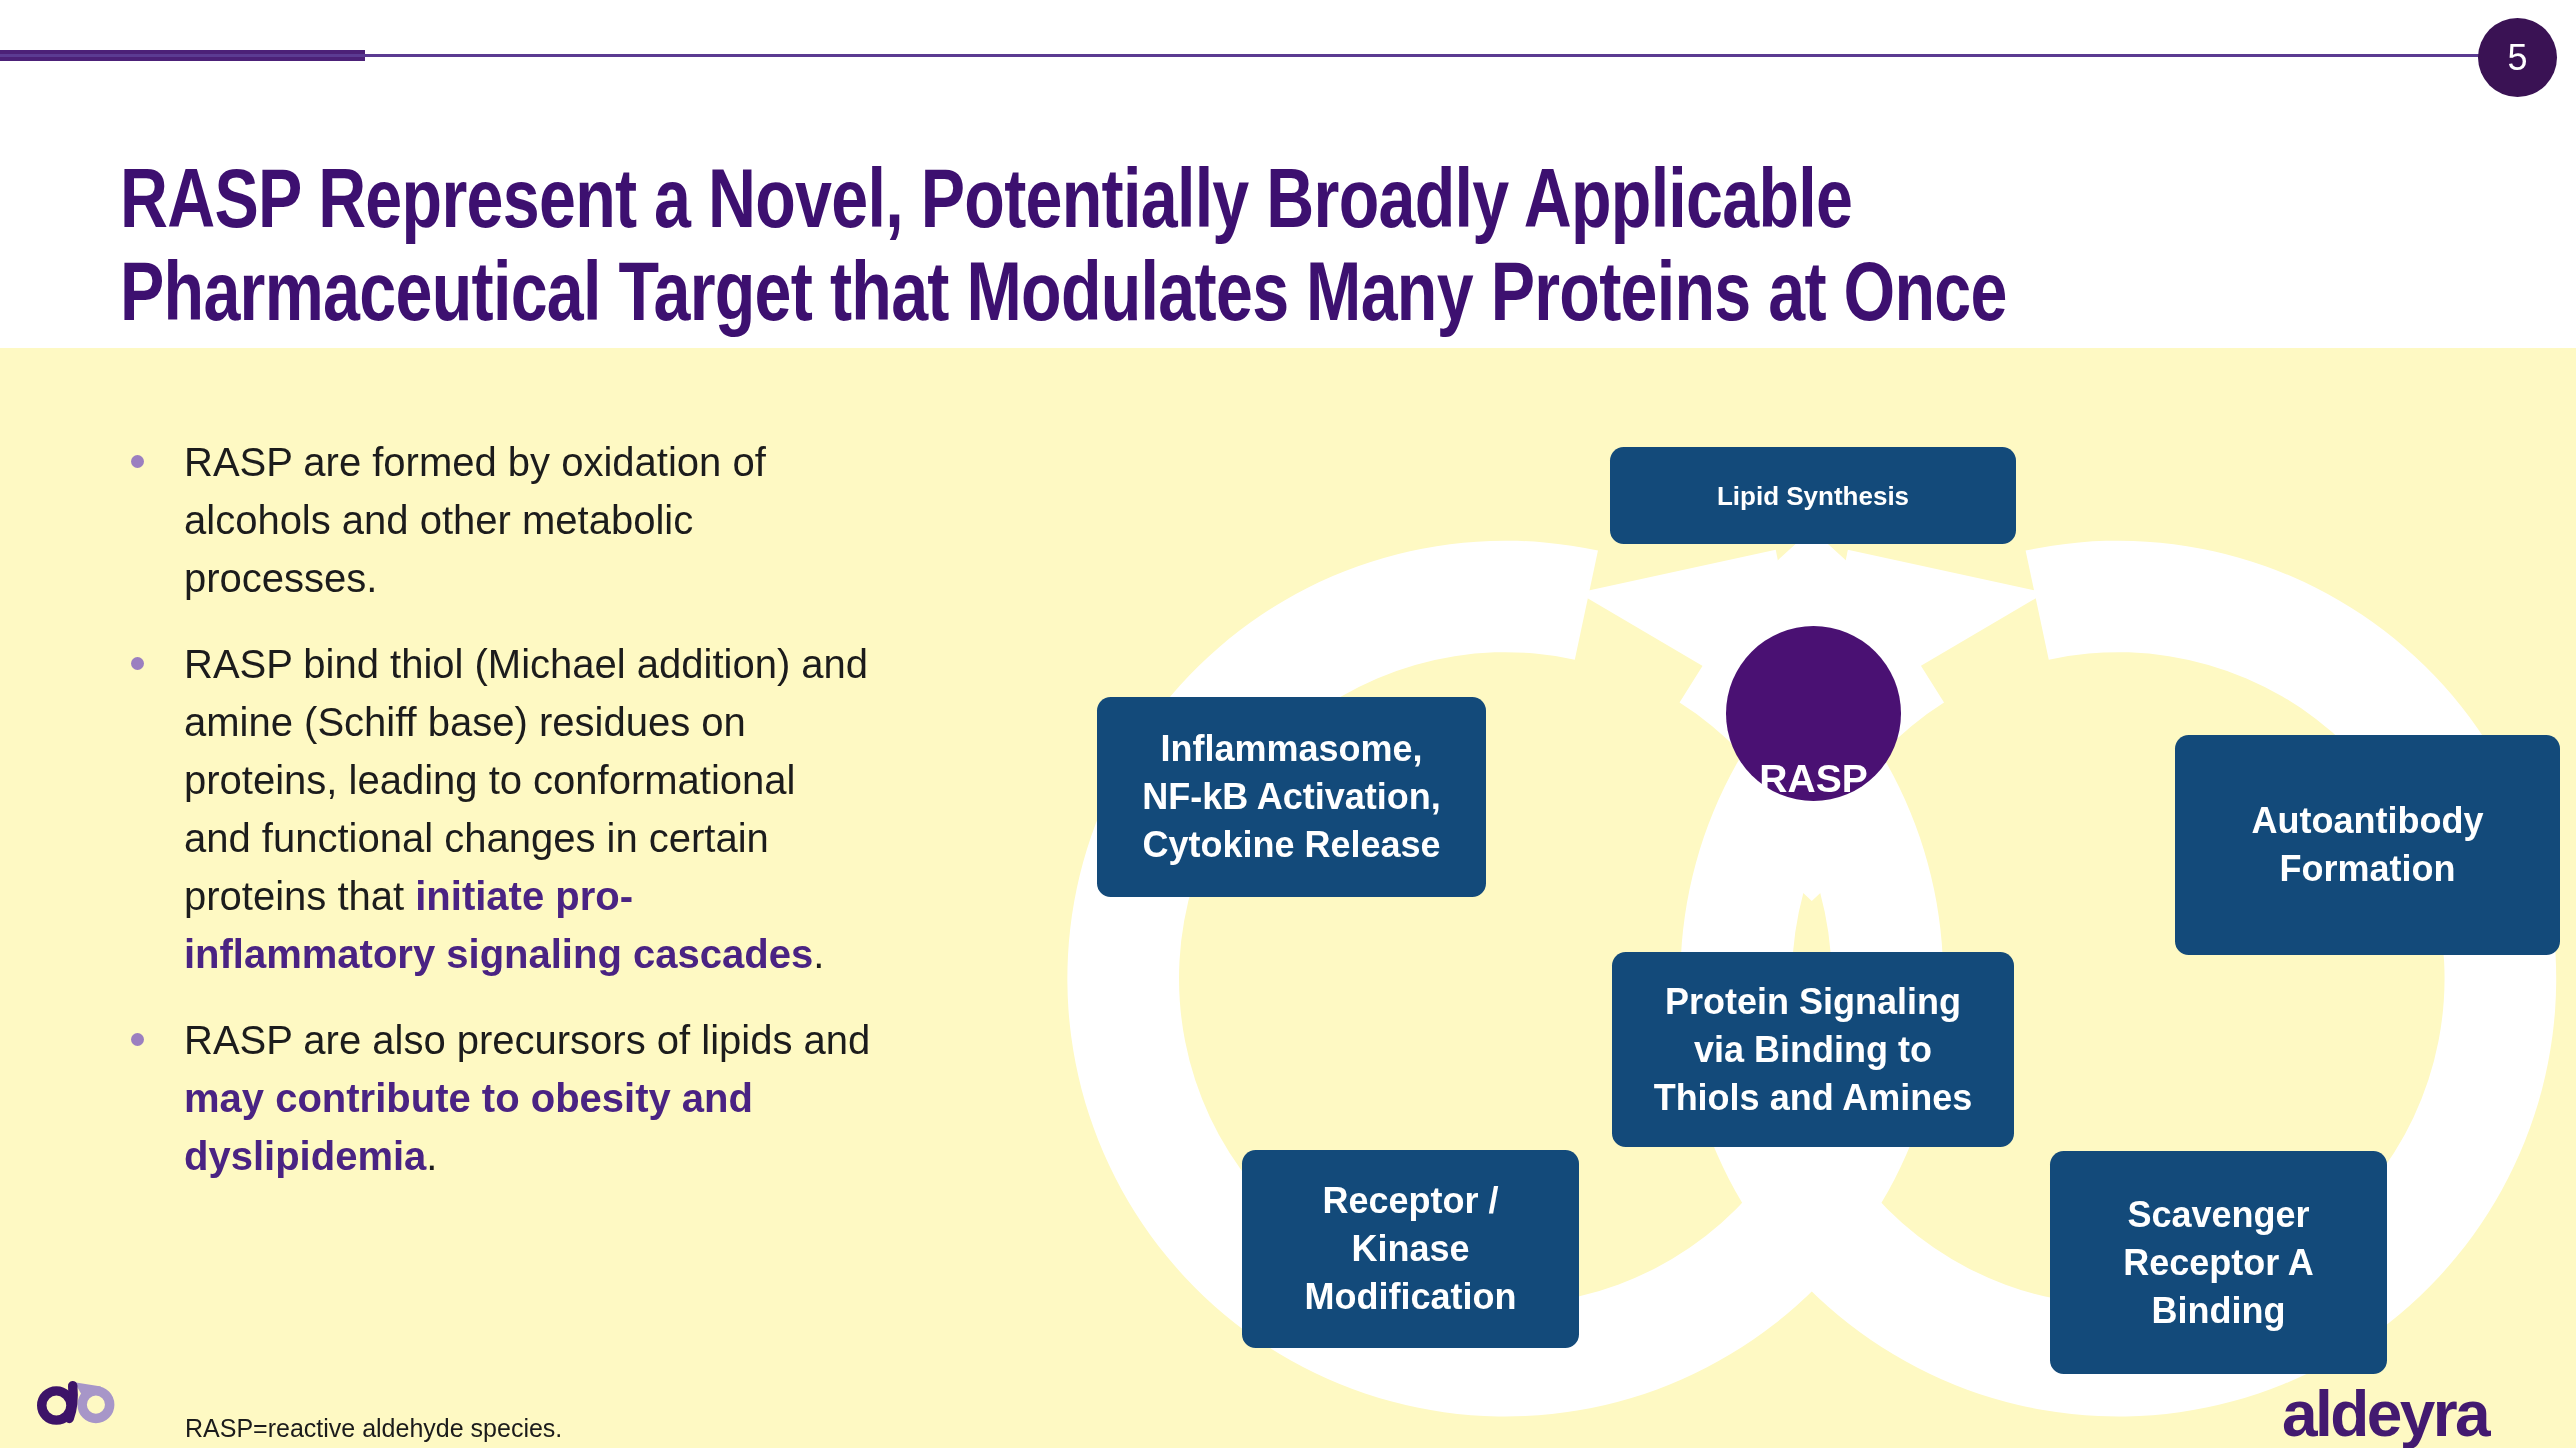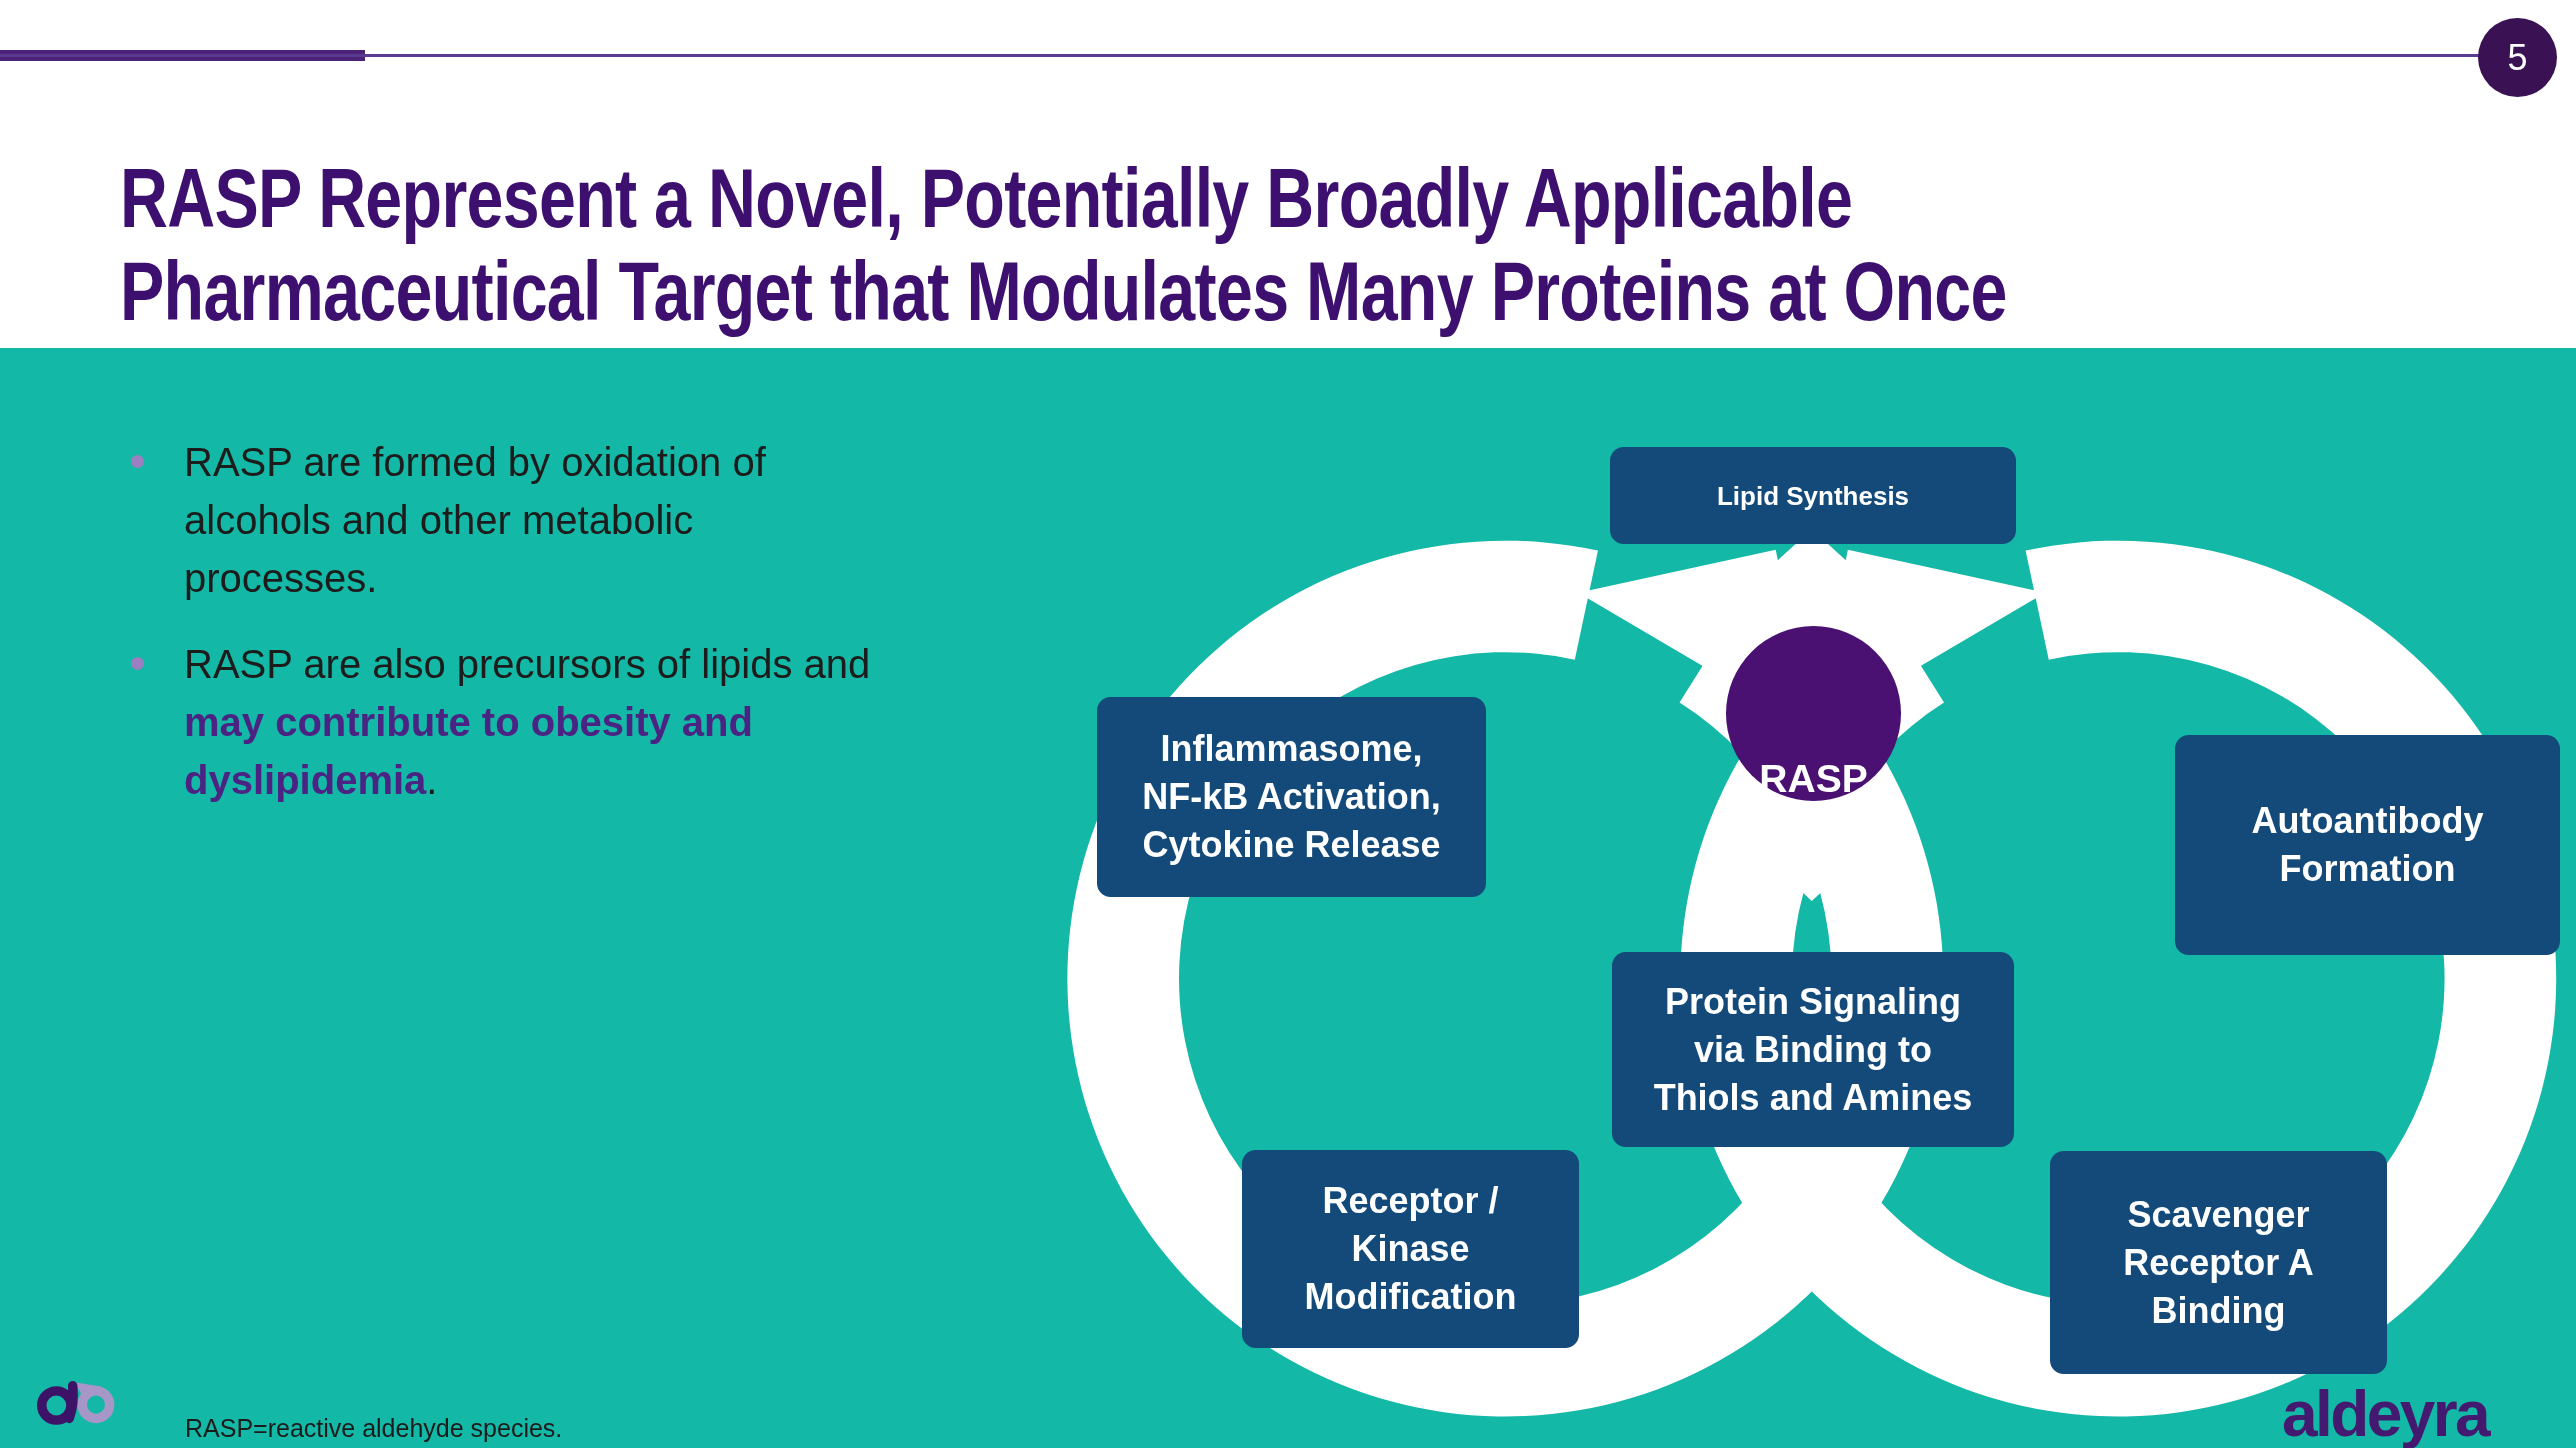--- a/index.html
+++ b/index.html
@@ -12,21 +12,21 @@
   .page-badge{position:absolute;left:2478px;top:18px;width:79px;height:79px;border-radius:50%;
               background:#3a1254;color:#ffffff;font-size:36px;display:flex;align-items:center;
               justify-content:center;}
 
   
   .title{position:absolute;left:120px;top:96px;width:2490px;font-size:83px;font-weight:bold;
          color:#3d1070;line-height:93px;white-space:pre-line;transform:scaleX(0.80);
          transform-origin:left top;letter-spacing:-0.9px;}
 
   
-  .content{position:absolute;left:0;top:348px;width:2576px;height:1101px;background:#14b8a6;}
+  .content{position:absolute;left:0;top:348px;width:2576px;height:1101px;background:#fef9c3;}
 
   
   .bullets{position:absolute;left:129px;top:85px;width:1022px;margin:0;padding:0;list-style:none;
            font-size:40px;line-height:58px;color:#1c1c1c;}
   .bullets li{position:relative;padding-left:55px;margin:0 0 28px 0;white-space:pre-line;}
   .bullets li::before{content:"";position:absolute;left:1.7px;top:22px;width:13px;height:13px;
            border-radius:50%;background:#9b7fc0;}
   .em{font-weight:bold;color:#4a2383;}
 
   
@@ -61,20 +61,26 @@
     <span>5</span>
   </div>
   <h1 class="title">RASP Represent a Novel, Potentially Broadly Applicable
 Pharmaceutical Target that Modulates Many Proteins at Once</h1>
 
   <div class="content">
     <ul class="bullets" id="bullet-list">
         <li><span>RASP are formed by oxidation of
 alcohols and other metabolic
 processes.</span></li>
+        <li><span>RASP bind thiol (Michael addition) and
+amine (Schiff base) residues on
+proteins, leading to conformational
+and functional changes in certain
+proteins that </span><span class="em">initiate pro-
+inflammatory signaling cascades</span><span>.</span></li>
         <li><span>RASP are also precursors of lipids and
 </span><span class="em">may contribute to obesity and
 dyslipidemia</span><span>.</span></li>
       </ul>
   </div>
 
   <svg class="diagram-svg" viewBox="0 0 3000 1687" xmlns="http://www.w3.org/2000/svg">
     <g fill="#ffffff">
       <path d="M2025 708 A510 510 0 1 1 1861 641 L1834 768 A380 380 0 1 0 1956 818 Z"></path>
       <path d="M2068 640 L2110 850 L1838 690 Z"></path>

